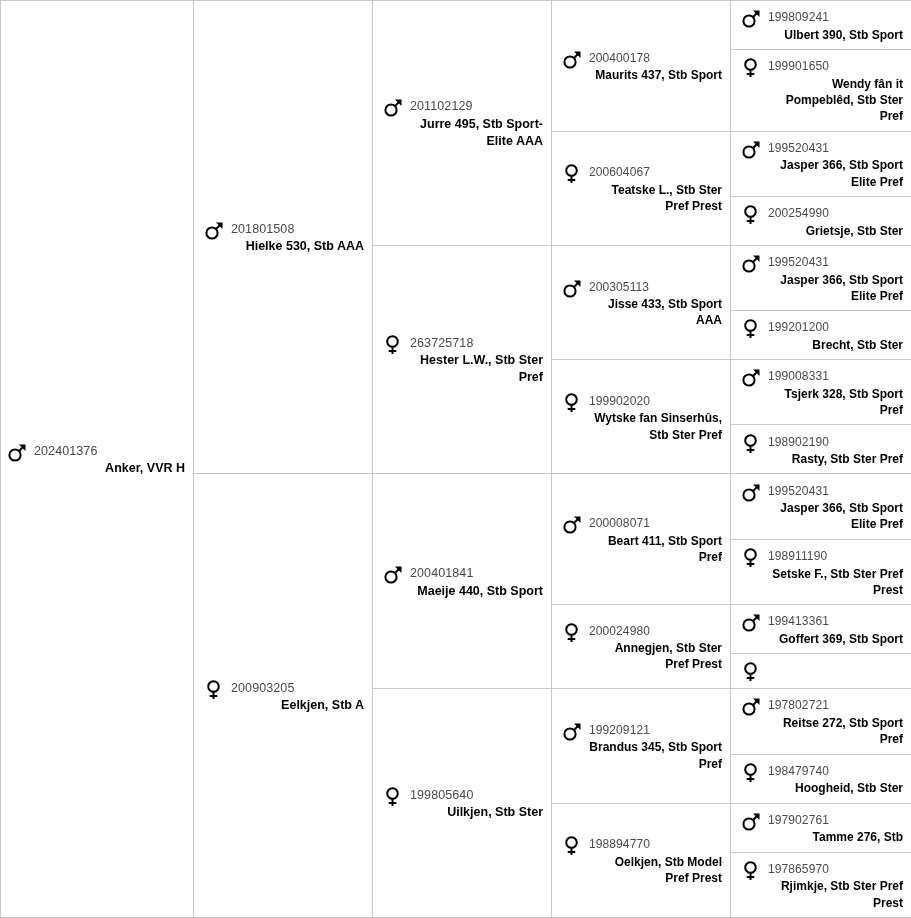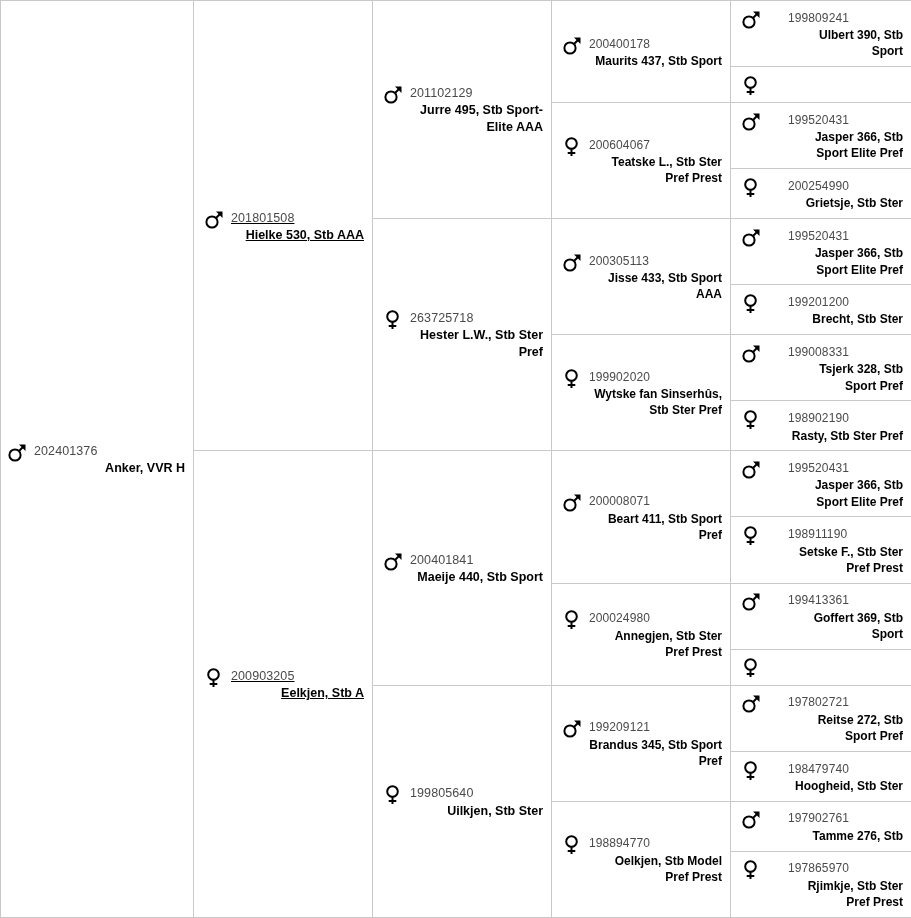--- a/index.html
+++ b/index.html
@@ -22,21 +22,21 @@
     border-collapse: collapse;
     table-layout: fixed;
   }
   .ped-table td {
     border: 1px solid #c9c9c9;
     vertical-align: middle;
     padding: 0;
     background: #ffffff;
   }
   td.gen1 { width: 193px; }
-  td.gen2 { width: 179px; text-decoration: underline; }
+  td.gen2 { width: 179px; }
   td.gen3 { width: 179px; }
   td.gen4 { width: 179px; }
   td.gen5 { width: 181px; }
 
   .cell-inner {
     display: flex;
     align-items: flex-start;
     padding: 6px 8px 6px 6px;
     gap: 7px;
   }
@@ -68,21 +68,21 @@
     margin-top: 1px;
     word-wrap: break-word;
     text-align: right;
   }
   
   .gen1 .cell-inner { padding-left: 6px; }
   .gen2 .cell-inner { padding-left: 10px; }
   .gen3 .cell-inner { padding-left: 10px; }
   .gen4 .cell-inner { padding-left: 10px; }
   .gen5 .cell-inner { padding-left: 10px; }
-  .gen5 .pid, .gen5 .pname { font-size: 12px; margin-left: 20px; }
+  .gen5 .pid, .gen5 .pname { font-size: 12px; }
   .gen4 .pid, .gen4 .pname { font-size: 12px; }
 </style>
 </head>
 <body>
 
 <div id="pedigree-root">
   <table class="ped-table">
     <tbody>
 
       <tr>
@@ -170,20 +170,24 @@
       <tr>
         <td class="gen5">
           <div class="cell-inner">
             <span class="sym">
               <svg width="20" height="20" viewBox="0 0 20 20">
                   <circle cx="9.5" cy="6.5" r="5.3" fill="none" stroke="#000" stroke-width="2"></circle>
                   <line x1="9.5" y1="12" x2="9.5" y2="19" stroke="#000" stroke-width="2"></line>
                   <line x1="5.7" y1="16" x2="13.3" y2="16" stroke="#000" stroke-width="2"></line>
                 </svg>
             </span>
+            <span class="txt">
+              <span class="pid">199901650</span>
+              <span class="pname" style="display:block">Wendy fân it Pompeblêd, Stb Ster Pref</span>
+            </span>
           </div>
         </td>
       </tr>
 
       <tr>
         <td class="gen4" rowspan="2">
           <div class="cell-inner">
             <span class="sym">
               <svg width="20" height="20" viewBox="0 0 20 20">
                   <circle cx="9.5" cy="6.5" r="5.3" fill="none" stroke="#000" stroke-width="2"></circle>

